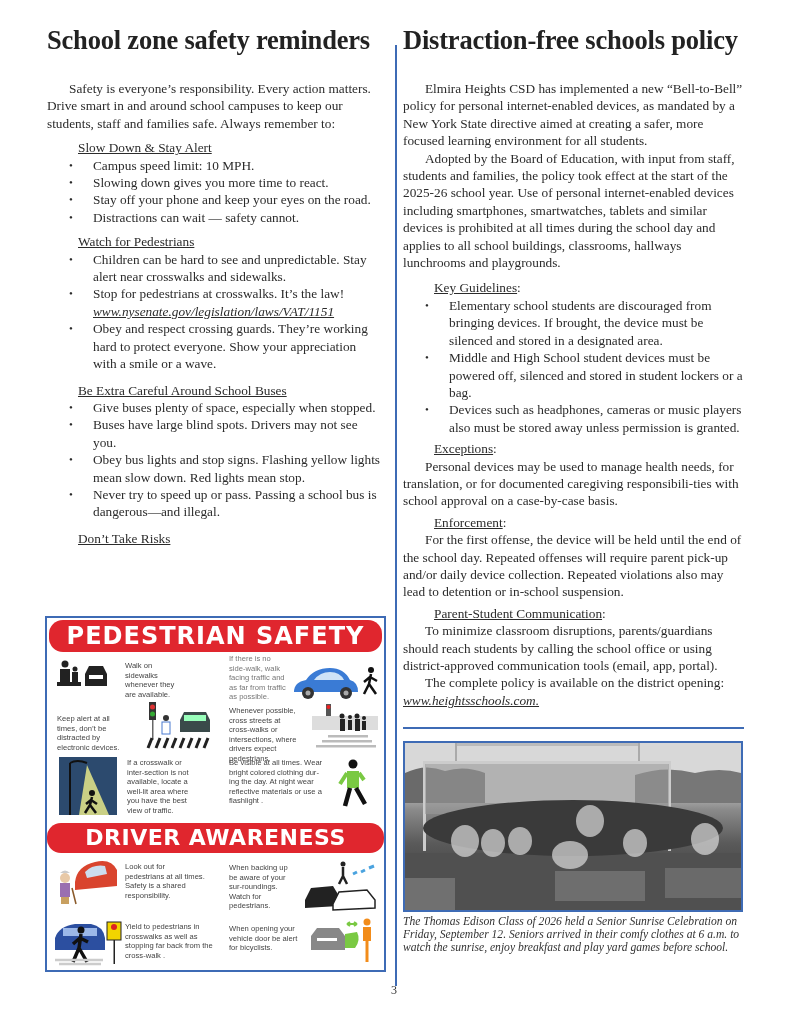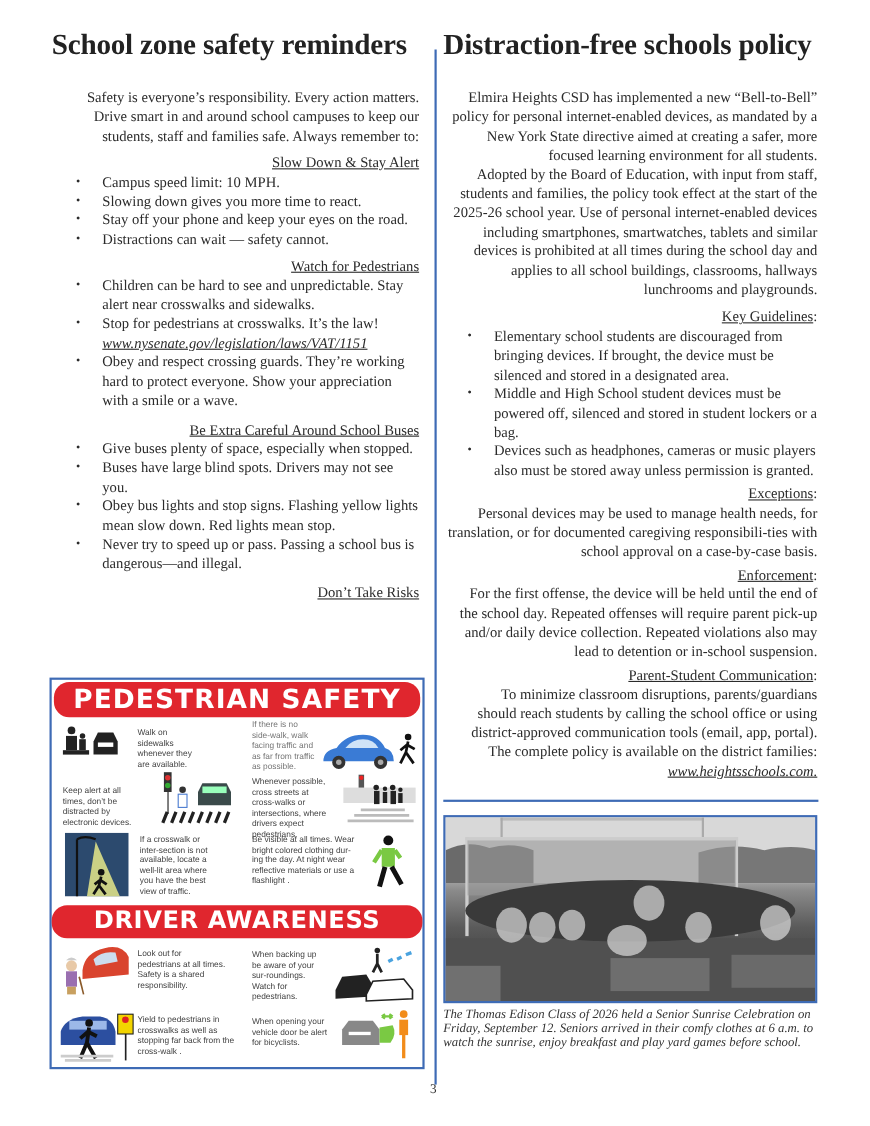--- a/index.html
+++ b/index.html
@@ -12,23 +12,23 @@
     .col-left { left: 47px; width: 334px; }
     .col-right { left: 403px; width: 340px; }
     .divider { position: absolute; left: 395px; top: 45px; width: 2px; height: 941px; background: #3e6bb5; }
 
     h1 {
       font-family: "Liberation Serif", "DejaVu Serif", serif;
       font-weight: bold; font-size: 26.5px; margin: 0; letter-spacing: -0.2px;
       color: #222; position: absolute; top: 24px; white-space: nowrap; line-height: 32px;
     }
     .body-text { font-size: 13.3px; line-height: 17.4px; }
-    p { margin: 0; text-align: right; }
+    p { margin: 0; }
     .indent { text-indent: 22px; }
-    .sec-head { text-decoration: underline; margin-top: 7px; }
+    .sec-head { text-decoration: underline; margin-top: 7px; margin-left: 31px; }
     ul { margin: 0; padding: 0 0 0 46px; list-style: none; }
     ul li { position: relative; }
     ul li::before { content: "•"; position: absolute; left: -24px; top: 0; font-size: 11px; }
     a { color: #2b2b2b; font-style: italic; text-decoration: underline; }
 
     #left-body { position: absolute; top: 80px; left: 0; width: 334px; }
     #right-body { position: absolute; top: 80px; left: 0; width: 340px; }
     #right-body ul { padding-left: 46px; }
 
     .hr-blue { position: absolute; left: 403px; top: 727px; width: 341px; height: 2px; background: #3e6bb5; }
@@ -252,21 +252,21 @@
     </div>
 
     <div>
       <p class="sec-head" style="margin-top:4px;text-decoration:none"><span style="text-decoration:underline">Enforcement</span>:</p>
       <p class="indent">For the first offense, the device will be held until the end of the school day. Repeated offenses will require parent pick-up and/or daily device collection. Repeated violations also may lead to detention or in-school suspension.</p>
     </div>
 
     <div>
       <p class="sec-head" style="margin-top:4px;text-decoration:none"><span style="text-decoration:underline">Parent-Student Communication</span>:</p>
       <p class="indent">To minimize classroom disruptions, parents/guardians should reach students by calling the school office or using district-approved communication tools (email, app, portal).</p>
-      <p class="indent">The complete policy is available on the district families:</p>
+      <p class="indent">The complete policy is available on the district opening:</p>
       <p><a>www.heightsschools.com.</a></p>
     </div>
   </div>
 </div>
 
 <div class="hr-blue"></div>
 
 <div class="photo" title="Group photo of Thomas Edison Class of 2026 seniors on a football field in front of a goal">
   <svg width="336" height="167">
     <rect x="0" y="0" width="336" height="60" fill="#d8d8d8"></rect>

